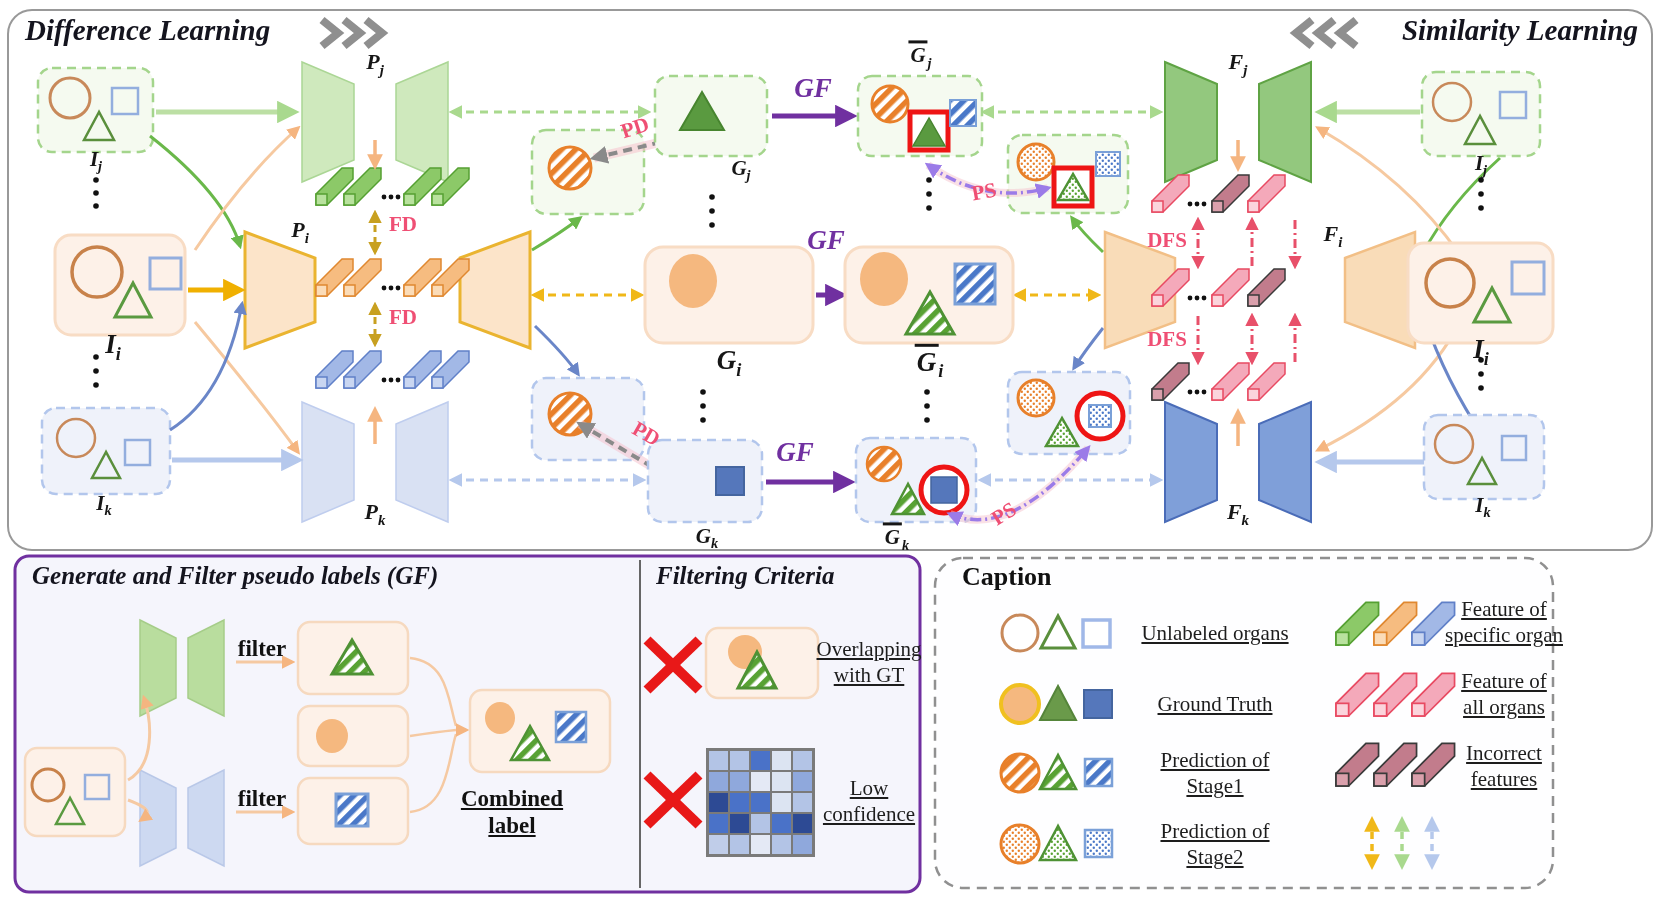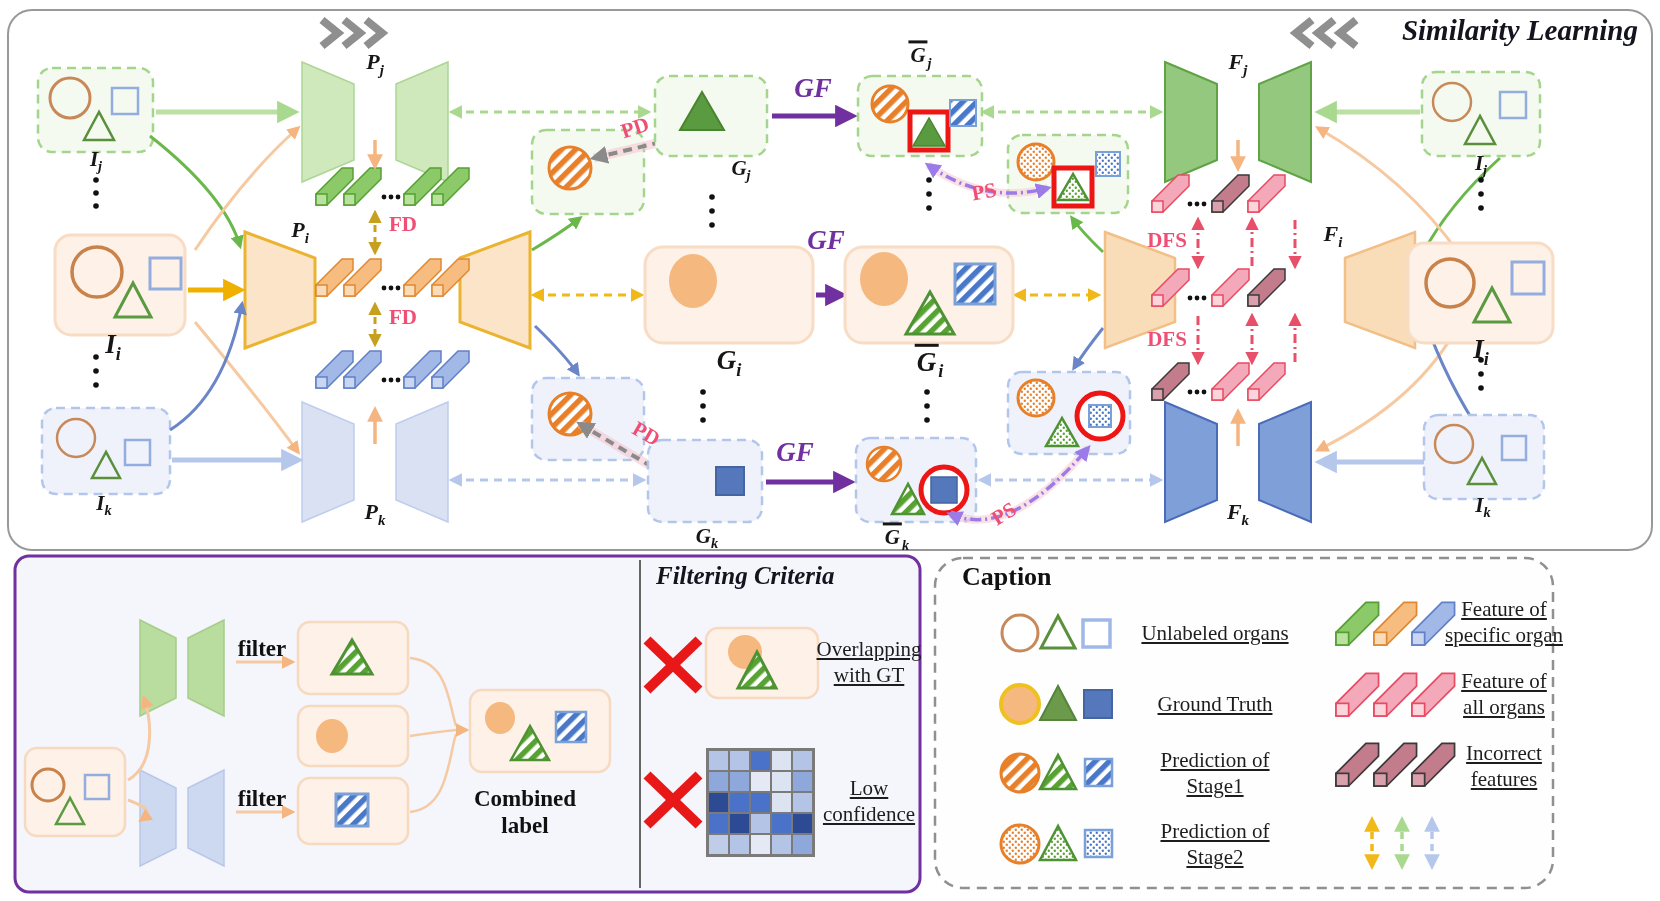--- a/index.html
+++ b/index.html
@@ -534,20 +534,21 @@
       <div style="background: rgb(45, 74, 148);"></div>
       <div style="background: rgb(192, 205, 233);"></div>
       <div style="background: rgb(179, 196, 230);"></div>
       <div style="background: rgb(228, 233, 245);"></div>
       <div style="background: rgb(179, 196, 230);"></div>
       <div style="background: rgb(143, 168, 220);"></div>
     </div>
 
 <div class="lbl-layer">
 
+  <div class="ttl" style="left:25px;top:14px;"><span>Difference Learning</span></div>
   <div class="ttl" style="right:22px;top:14px;"><span>Similarity Learning</span></div>
 
   <div class="lb" style="left:375px;top:64px;"><span class="b">P</span><sub>j</sub></div>
   <div class="lb" style="left:300px;top:232px;"><span class="b">P</span><sub>i</sub></div>
   <div class="lb" style="left:375px;top:514px;"><span class="b">P</span><sub>k</sub></div>
   <div class="lb" style="left:1238px;top:64px;"><span class="b">F</span><sub>j</sub></div>
   <div class="lb" style="left:1333px;top:236px;"><span class="b">F</span><sub>i</sub></div>
   <div class="lb" style="left:1238px;top:514px;"><span class="b">F</span><sub>k</sub></div>
 
   <div class="lb small" style="left:96px;top:161px;"><span class="b">I</span><sub>j</sub></div>
@@ -569,23 +570,24 @@
   <div class="gfl" style="left:813px;top:88px;">GF</div>
   <div class="gfl" style="left:826px;top:240px;">GF</div>
   <div class="gfl" style="left:795px;top:452px;">GF</div>
   <div class="edge" style="left:635px;top:128px;transform:translate(-50%,-50%) rotate(-18deg);">PD</div>
   <div class="edge" style="left:646px;top:434px;transform:translate(-50%,-50%) rotate(30deg);">PD</div>
   <div class="edge" style="left:984px;top:192px;transform:translate(-50%,-50%) rotate(-10deg);">PS</div>
   <div class="edge" style="left:1004px;top:514px;transform:translate(-50%,-50%) rotate(-32deg);">PS</div>
   <div class="edge" style="left:1167px;top:240px;">DFS</div>
   <div class="edge" style="left:1167px;top:339px;">DFS</div>
 
+  <div class="ptitle" style="left:32px;top:562px;">Generate and Filter pseudo labels (GF)</div>
   <div class="btxt" style="left:262px;top:648px;">filter</div>
   <div class="btxt" style="left:262px;top:798px;">filter</div>
-  <div class="btxt" style="left:525px;top:812px;">
+  <div class="btxt" style="left:512px;top:812px;text-decoration:underline;">
     <div>Combined</div>
         <div>label</div>
       </div>
 
   <div class="ptitle" style="left:656px;top:562px;">Filtering Criteria</div>
   <div class="leg" style="left:869px;top:662px;">
     <div>Overlapping</div>
         <div>with GT</div>
       </div>
   <div class="leg" style="left:869px;top:801px;">

